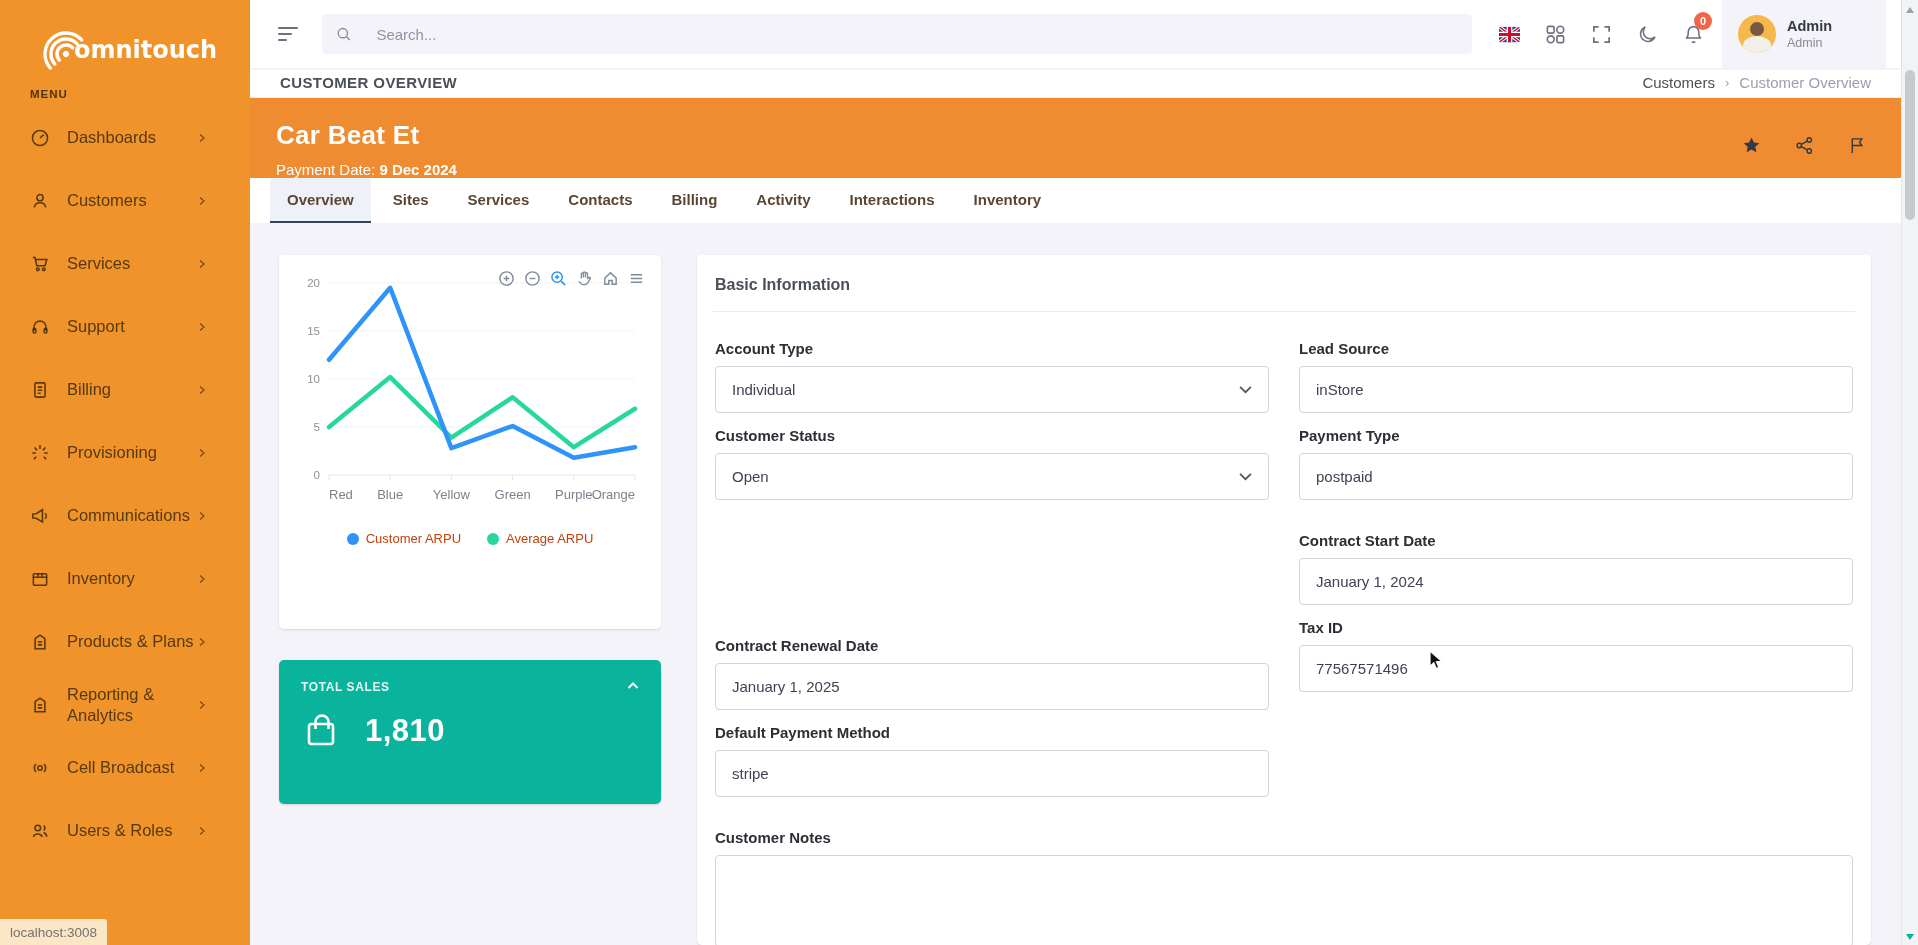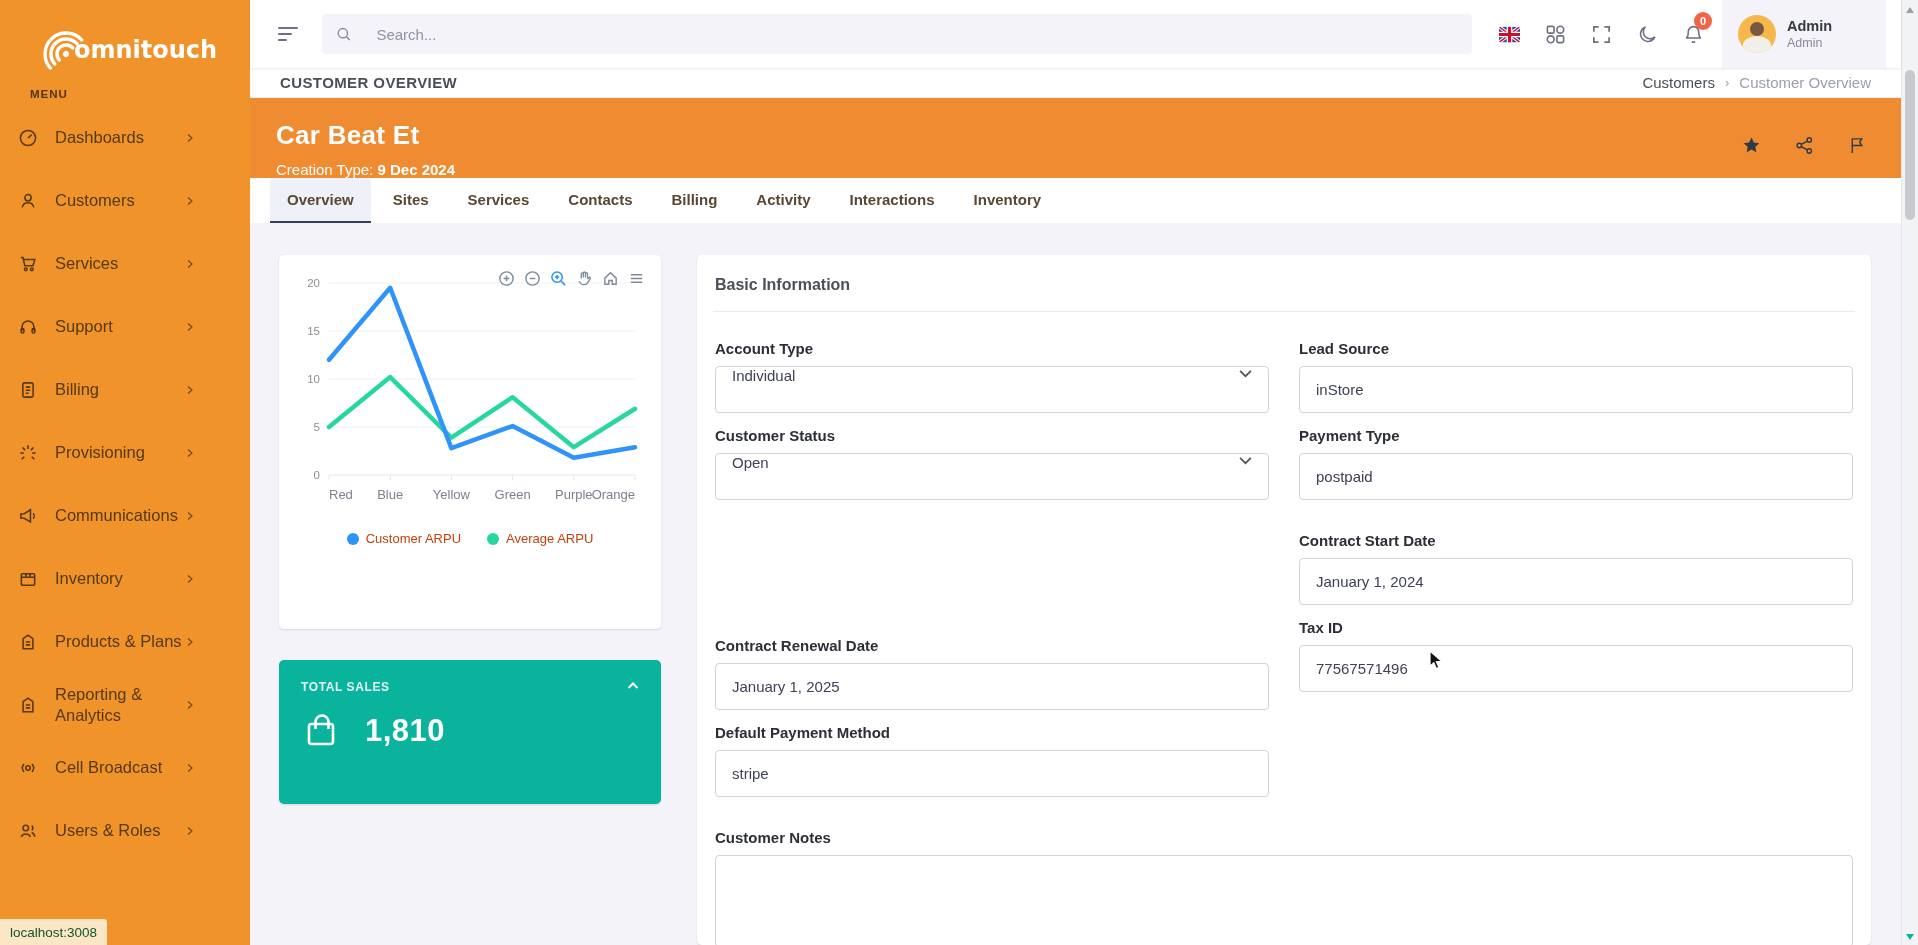--- a/index.html
+++ b/index.html
@@ -6,21 +6,21 @@
   html,body { width:1918px; height:945px; overflow:hidden;
     font-family:"Liberation Sans","DejaVu Sans",sans-serif; background:#f3f3f9; }
   .app { position:relative; width:1918px; height:945px; display:flex; }
 
   
   .sidebar { width:250px; height:945px; background:#F0932A; flex:0 0 250px; position:relative; }
   .brand { height:88px; display:flex; align-items:center; justify-content:center; cursor:pointer; }
   .menu-label { padding:0 0 6px 30px; font-size:11.5px; font-weight:bold; letter-spacing:1px;
     color:rgba(44,32,8,0.82); }
   .nav { }
-  .nav-item { height:63px; display:flex; align-items:center; padding:0 20px 0 18px;
+  .nav-item { height:63px; display:flex; align-items:center; padding:0 20px 0 30px;
     color:rgba(44,32,8,0.78); cursor:pointer; }
   .nav-item svg.mi { width:20px; height:20px; flex:0 0 20px; }
   .nav-item .nav-text { flex:1; margin-left:17px; font-size:16.5px; line-height:1.25; max-width:128px; }
   .nav-item svg.chev { width:14px; height:14px; opacity:.8; }
 
   
   .main { width:1651px; display:flex; flex-direction:column; background:#f3f3f9; }
 
   .topbar { height:68px; background:#fff; box-shadow:0 1px 2px rgba(56,65,74,.12);
     display:flex; align-items:center; padding-left:28px; position:relative; z-index:5; }
@@ -95,38 +95,38 @@
 
   
   .form-card { flex:1; height:690px; padding:0 16px; overflow:hidden; }
   .form-head { padding:21px 2px 17px 2px; border-bottom:1px solid #e9ebec; font-size:16px;
     font-weight:bold; color:#495057; }
   .fields { margin-top:28px; display:grid; grid-template-columns:1fr 1fr; column-gap:30px; padding:0 2px; }
   .fgroup { margin-bottom:14px; }
   .fgroup label { display:block; font-size:15px; font-weight:bold; color:#2c2f36; margin-bottom:9px; }
   .finput, .fselect { width:100%; height:47px; border:1px solid #ced4da; border-radius:4px;
     font-size:15px; color:#3f4254; padding:0 16px; background:#fff; font-family:inherit; }
-  .fselect { display:flex; align-items:flex-start; justify-content:space-between; cursor:pointer; }
+  .fselect { display:flex; align-items:center; justify-content:space-between; cursor:pointer; }
   .fselect svg { width:13px; height:13px; color:#555; }
   .finput { outline:none; }
   .full { grid-column:1 / span 2; }
   .gap-top { margin-top:18px; }
   textarea.fnotes { width:100%; height:92px; border:1px solid #ced4da; border-radius:4px;
     resize:none; font-family:inherit; font-size:15px; padding:10px 16px; outline:none; }
 
   
   .scrollcol { width:17px; flex:0 0 17px; background:#f2f3f5; border-left:1px solid #e6e7ea; position:relative; }
   .sc-up { position:absolute; top:7px; left:4px; width:0; height:0;
     border-left:4.5px solid transparent; border-right:4.5px solid transparent; border-bottom:6px solid #9aa0a8; cursor:pointer;}
   .sc-down { position:absolute; bottom:5px; left:4px; width:0; height:0;
     border-left:4.5px solid transparent; border-right:4.5px solid transparent; border-top:6px solid #0ab39c; cursor:pointer;}
   .sc-thumb { position:absolute; top:70px; left:3px; width:10px; height:150px; background:#c6cacf; border-radius:5px; cursor:pointer;}
 
   .url-tip { position:absolute; left:0; bottom:0; height:26px; background:rgba(253,244,226,0.85);
-    color:#14532d; font-size:13.5px; display:flex; align-items:center; padding:0 10px;
+    color:#737373; font-size:13.5px; display:flex; align-items:center; padding:0 10px;
     border-top-right-radius:3px; }
   .cursor { position:absolute; left:1427px; top:650px; pointer-events:none; z-index:50; }
   svg { display:block; }
 </style>
 </head>
 <body>
 
 <div class="app">
 
   <aside class="sidebar">
@@ -355,21 +355,21 @@
       <div class="page-title">CUSTOMER OVERVIEW</div>
       <div class="breadcrumb">
         <span class="bc-parent">Customers</span>
         <span class="bc-sep">›</span>
         <span class="bc-current">Customer Overview</span>
       </div>
     </div>
 
     <div class="hero">
       <div class="hero-name">Car Beat Et</div>
-      <div class="hero-sub"><span>Creation Type: </span><b>9 Dec 2024</b></div>
+      <div class="hero-sub"><span>Payment Date: </span><b>9 Dec 2024</b></div>
       <div class="hero-actions">
         <svg viewBox="0 0 20 20">
             <path d="M10 1.6l2.5 5.2 5.7.7-4.2 3.9 1.1 5.6L10 14.2 4.9 17l1.1-5.6L1.8 7.5l5.7-.7z" fill="#2f3b47"></path>
           </svg>
         <svg viewBox="0 0 20 20" fill="none" stroke="#2f3b47" stroke-width="1.5">
             <circle cx="4.5" cy="10" r="2.3"></circle>
             <circle cx="15" cy="4.2" r="2.3"></circle>
             <circle cx="15" cy="15.8" r="2.3"></circle>
             <path d="M6.6 8.9l6.3-3.5M6.6 11.1l6.3 3.5"></path>
           </svg>

